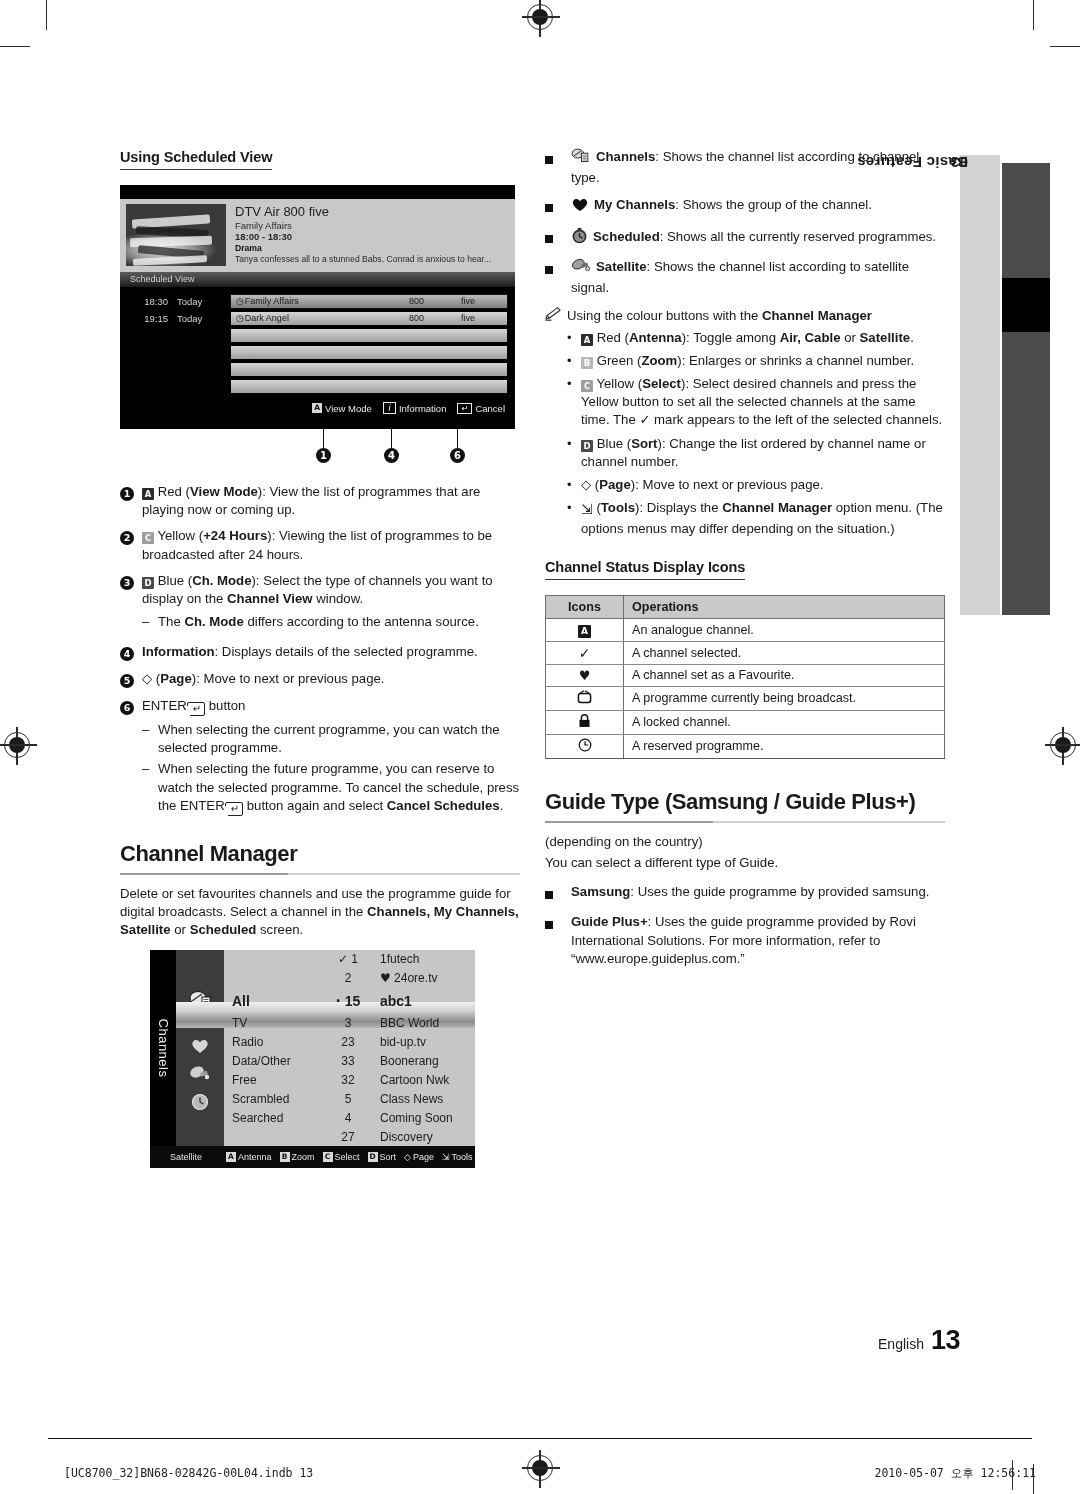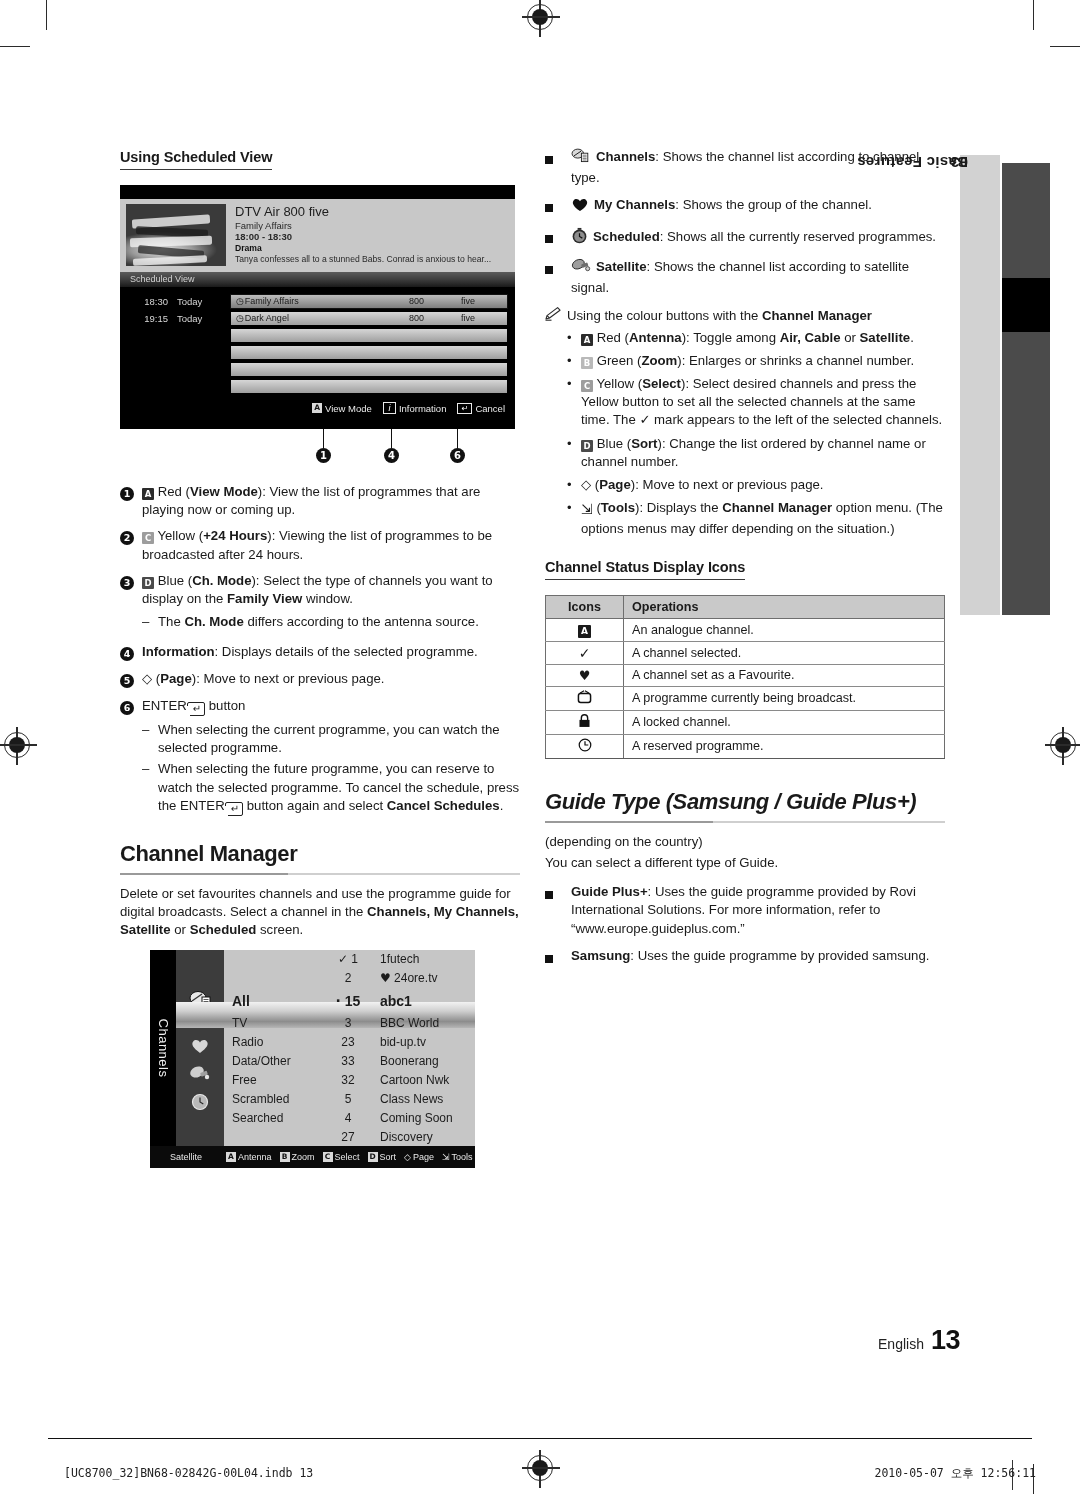--- a/index.html
+++ b/index.html
@@ -419,21 +419,21 @@
           <li>
             <span class="n"><span class="circnum">1</span></span>
             <span class="b"><span class="keybox k-red">A</span> Red (<b>View Mode</b>): View the list of programmes that are playing now or coming up.</span>
           </li>
           <li>
             <span class="n"><span class="circnum">2</span></span>
             <span class="b"><span class="keybox k-yellow">C</span> Yellow (<b>+24 Hours</b>): Viewing the list of programmes to be broadcasted after 24 hours.</span>
           </li>
           <li>
             <span class="n"><span class="circnum">3</span></span>
-            <span class="b"><span class="keybox k-blue">D</span> Blue (<b>Ch. Mode</b>): Select the type of channels you want to display on the <b>Family View</b> window.<ul class="dashlist">
+            <span class="b"><span class="keybox k-blue">D</span> Blue (<b>Ch. Mode</b>): Select the type of channels you want to display on the <b>Channel View</b> window.<ul class="dashlist">
                 <li>
                   <span class="d">–</span>
                   <span class="b">The <b>Ch. Mode</b> differs according to the antenna source.</span>
                 </li>
               </ul></span>
           </li>
           <li>
             <span class="n"><span class="circnum">4</span></span>
             <span class="b"><b>Information</b>: Displays details of the selected programme.</span>
           </li>
@@ -697,32 +697,32 @@
             <tr>
               <td class="ic"><svg width="14" height="14" viewBox="0 0 15 15">
                   <circle cx="7.5" cy="7.5" r="6.2" fill="none" stroke="#111" stroke-width="1.3"></circle>
                   <path d="M7.5 3.6V7.5H11" stroke="#111" stroke-width="1.3" fill="none"></path>
                 </svg></td>
               <td>A reserved programme.</td>
             </tr>
           </tbody>
       </table>
 
-      <h2 class="sect" style="margin-top:30px;font-style:italic;">Guide Type (Samsung / Guide Plus+)</h2>
+      <h2 class="sect" style="margin-top:30px;">Guide Type (Samsung / Guide Plus+)</h2>
       <div class="rule half"></div>
       <p class="txt">(depending on the country)</p>
       <p class="txt" style="margin-top:3px;">You can select a different type of Guide.</p>
       <ul class="sqlist" id="guide-type-list" style="margin-top:11px;">
           <li>
             <span class="s"><span class="sq"></span></span>
+            <span class="b txt"><b>Samsung</b>: Uses the guide programme by provided samsung.</span>
+          </li>
+          <li>
+            <span class="s"><span class="sq"></span></span>
             <span class="b txt"><b>Guide Plus+</b>: Uses the guide programme provided by Rovi International Solutions. For more information, refer to “www.europe.guideplus.com.”</span>
-          </li>
-          <li>
-            <span class="s"><span class="sq"></span></span>
-            <span class="b txt"><b>Samsung</b>: Uses the guide programme by provided samsung.</span>
           </li>
         </ul>
 
     </div>
 
   </div>
 
   <div class="pagenum">
     <span class="en">English</span><span class="pn">13</span>
   </div>

